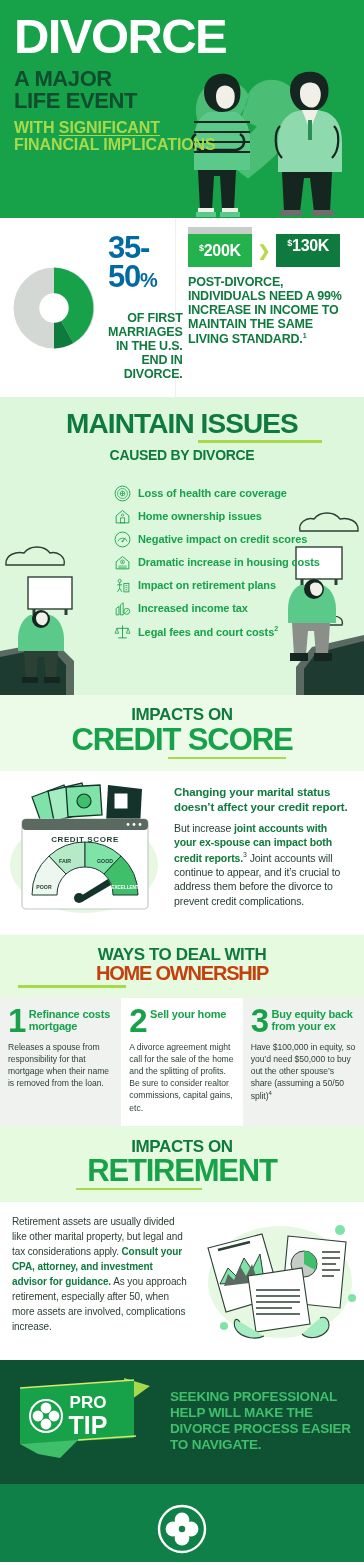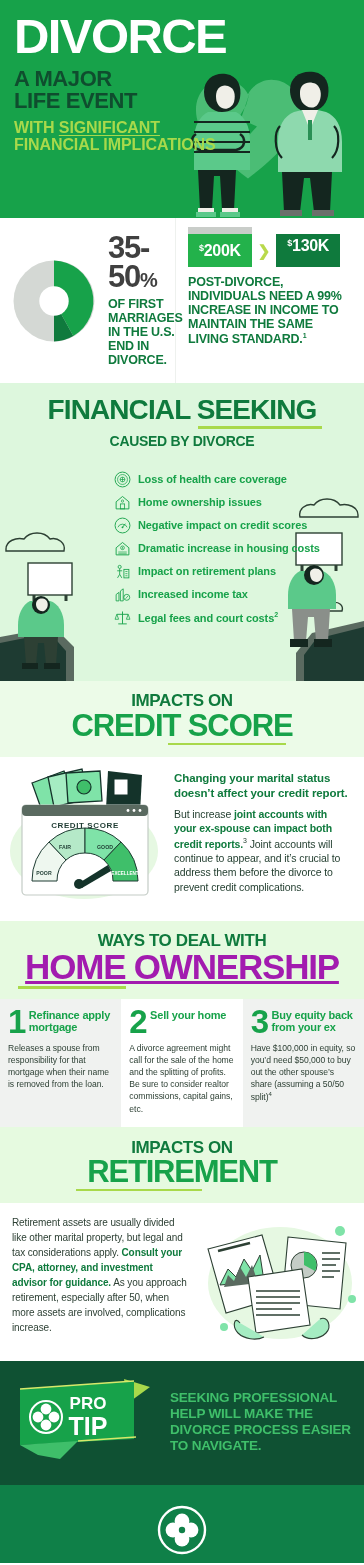--- a/index.html
+++ b/index.html
@@ -65,28 +65,28 @@
     width: 176px;
     display: flex;
     align-items: center;
     gap: 8px;
     padding: 16px 8px 16px 8px;
     border-right: 1px solid #eef1ee;
   }
   .donut { width: 92px; height: 92px; flex: none; }
   .stat-left-txt { flex: 1; }
   .big-pct {
-    font-size: 31px; font-weight: 800; color: #404040;
+    font-size: 31px; font-weight: 800; color: #0369a1;
     line-height: .92; letter-spacing: -1.2px;
   }
   .big-pct .sm { font-size: 20px; }
   .stat-left-body {
-    margin-top: 6px;
+    margin-top: 20px;
     font-size: 12.5px; font-weight: 600; color: #0f7a3d;
-    line-height: 1.12; letter-spacing: -.2px;
+    line-height: 1.12; letter-spacing: -.2px; text-align: right;
   }
   .stat-left-body b { font-weight: 800; }
 
   .stat-right { flex: 1; padding: 16px 10px 14px 12px; }
   .money-row { display: flex; align-items: flex-end; gap: 6px; position: relative; }
   .money-box {
     font-size: 16px; font-weight: 800; color: #ffffff;
     padding: 9px 11px 8px 11px; letter-spacing: -.3px;
     line-height: 1;
   }
@@ -182,22 +182,22 @@
 
   
   .home-head {
     background: #e6fae0; text-align: center;
     padding: 10px 8px 10px 8px;
   }
   .home-kicker {
     font-size: 17px; font-weight: 800; color: #0f7a3d; letter-spacing: -.4px;
   }
   .home-title {
-    font-size: 35px; font-weight: 800; color: #a21caf;
-    letter-spacing: -1.2px; line-height: 1; margin-top: -2px; text-decoration: underline;
+    font-size: 20px; font-weight: 800; color: #c2410c;
+    letter-spacing: -1.2px; line-height: 1; margin-top: -2px;
   }
   .home-title-ul {
     width: 108px; height: 2.5px; background: #a8d94b; margin: 2px auto 0 10px;
   }
   .home-cards { display: flex; }
   .home-card { width: 121.33px; padding: 9px 8px 12px 8px; }
   .hc-gray { background: #f0f2f0; }
   .hc-white { background: #ffffff; }
   .hc-top { display: flex; align-items: flex-start; gap: 4px; }
   .hc-num {
@@ -357,21 +357,21 @@
         <rect x="44" y="42" width="46" height="32" fill="#ffffff" stroke="#2d4034" stroke-width="1.4"></rect>
         <path d="M50 74 L50 80 M84 74 L84 80" stroke="#2d4034" stroke-width="3"></path>
         <path d="M48 80 C40 84 36 94 36 104 L36 118 L84 118 L84 104 C84 92 78 82 70 80Z" fill="#5bc98a"></path>
         <circle cx="62" cy="84" r="10" fill="#14261f"></circle>
         <path d="M58 82 C58 77 66 76 69 80 C72 84 70 90 65 91 C60 91 58 87 58 82Z" fill="#f0efe8"></path>
         <path d="M40 118 L42 150 L54 150 L56 126 L62 126 L64 150 L76 150 L78 118Z" fill="#8a8f8a"></path>
         <path d="M38 148 L56 148 L56 156 L38 156Z M62 148 L80 148 L80 156 L62 156Z" fill="#14261f"></path>
       </g>
     </svg>
 
-    <div class="fin-title">FINANCIAL SEEKING</div>
+    <div class="fin-title">MAINTAIN ISSUES</div>
     <span class="fin-title-ul"></span>
     <div class="fin-sub">CAUSED BY DIVORCE</div>
 
     <div class="fin-list">
       <div class="fin-item">
         <svg class="fin-icon" viewBox="0 0 24 24">
           <circle cx="12" cy="12" r="10.5" fill="none" stroke="#17a24a" stroke-width="1.3"></circle>
           <circle cx="12" cy="12" r="7" fill="none" stroke="#17a24a" stroke-width="1"></circle>
           <circle cx="12" cy="12" r="3.4" fill="none" stroke="#17a24a" stroke-width="1"></circle>
           <path d="M12 8.6v6.8M8.6 12h6.8" stroke="#17a24a" stroke-width="1"></path>
@@ -485,21 +485,21 @@
   <section>
     <div class="home-head">
       <div class="home-kicker">WAYS TO DEAL WITH</div>
       <div class="home-title">HOME OWNERSHIP</div>
       <div class="home-title-ul"></div>
     </div>
     <div class="home-cards">
       <div class="home-card hc-gray">
         <div class="hc-top">
           <div class="hc-num">1</div>
-          <div class="hc-head">Refinance apply mortgage</div>
+          <div class="hc-head">Refinance costs mortgage</div>
         </div>
         <div class="hc-body">Releases a spouse from responsibility for that mortgage when their name is removed from the loan.</div>
       </div>
       <div class="home-card hc-white">
         <div class="hc-top">
           <div class="hc-num">2</div>
           <div class="hc-head">Sell your home</div>
         </div>
         <div class="hc-body">A divorce agreement might call for the sale of the home and the splitting of profits. Be sure to consider realtor commissions, capital gains, etc.</div>
       </div>

